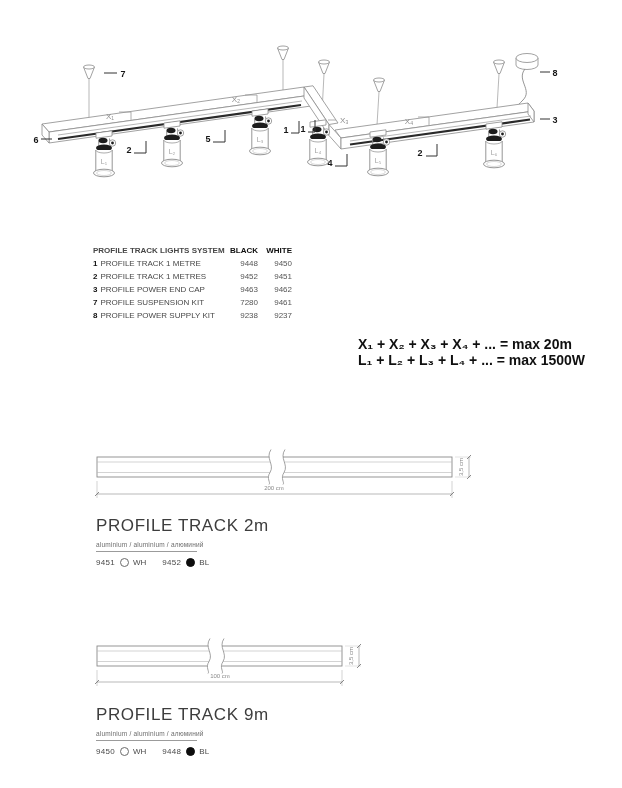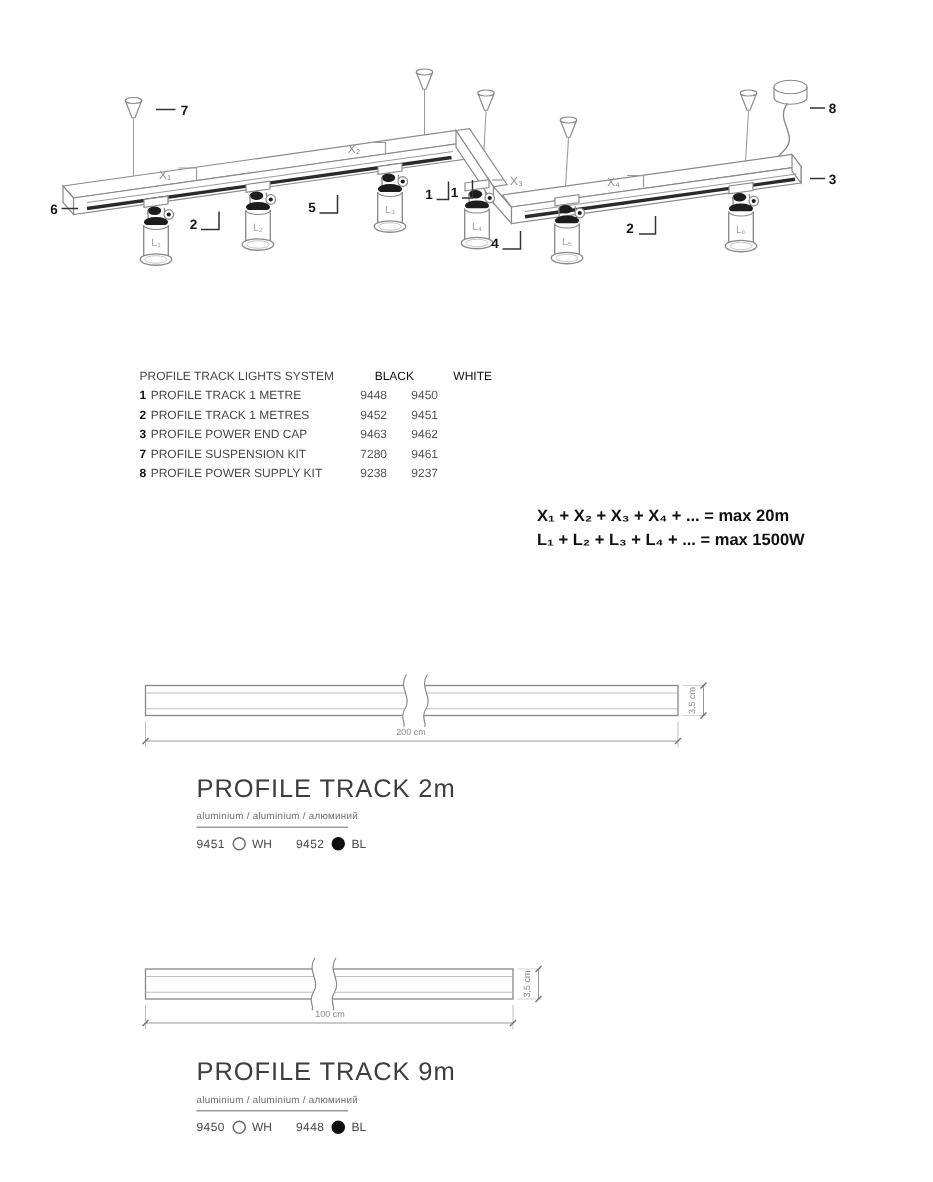--- a/index.html
+++ b/index.html
@@ -12,27 +12,27 @@
   .callout{font-size:9px;font-weight:bold;fill:#161616;}
   .xlabel{font-size:8px;fill:#8f8f8f;}
   .llabel{font-size:7px;fill:#a3a3a3;}
   .dimlabel{font-size:6px;fill:#8a8a8a;}
 
   .spec-table{position:absolute;left:93px;top:244px;font-size:8px;line-height:13px;}
   .trow{display:grid;grid-template-columns:131px 34px 34px;align-items:baseline;}
   .trow .name{color:#474747;white-space:nowrap;}
   .trow .num{font-weight:bold;color:#111;margin-right:3px;}
   .trow .code{text-align:right;color:#555;}
-  .thead{font-weight:normal;color:#0f0f0f;gap:18px;}
+  .thead{font-weight:bold;color:#0f0f0f;}
   .thead .code{color:#0f0f0f;}
 
-  .formulas{position:absolute;left:358px;top:336px;font-size:11px;font-weight:bold;
+  .formulas{position:absolute;left:358px;top:336px;font-size:14px;font-weight:bold;
     line-height:16px;color:#101010;white-space:nowrap;}
 
-  .product{position:absolute;left:96px;width:260px;margin-left:35px;}
+  .product{position:absolute;left:96px;width:260px;}
   .p-2m{top:516px;}
   .p-1m{top:705px;}
   .product .ptitle{font-size:17px;letter-spacing:.6px;color:#3d3d3d;white-space:nowrap;}
   .product .pmat{margin-top:5px;font-size:6.5px;color:#6d6d6d;letter-spacing:.2px;
     border-bottom:1px solid #9b9b9b;padding-bottom:3px;white-space:nowrap;}
   .p-2m .pmat{width:101px;}
   .p-1m .pmat{width:101px;}
   .product .pcodes{margin-top:6px;display:flex;align-items:center;font-size:8px;color:#4a4a4a;}
   .product .pcodes .code{letter-spacing:.3px;}
   .dot{display:inline-block;width:9px;height:9px;border-radius:50%;margin:0 4px 0 5px;box-sizing:border-box;}

